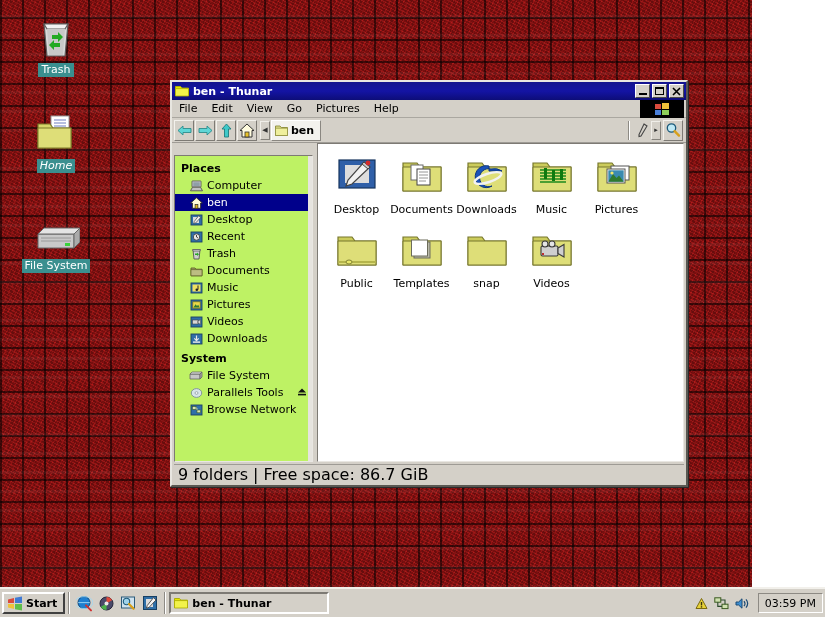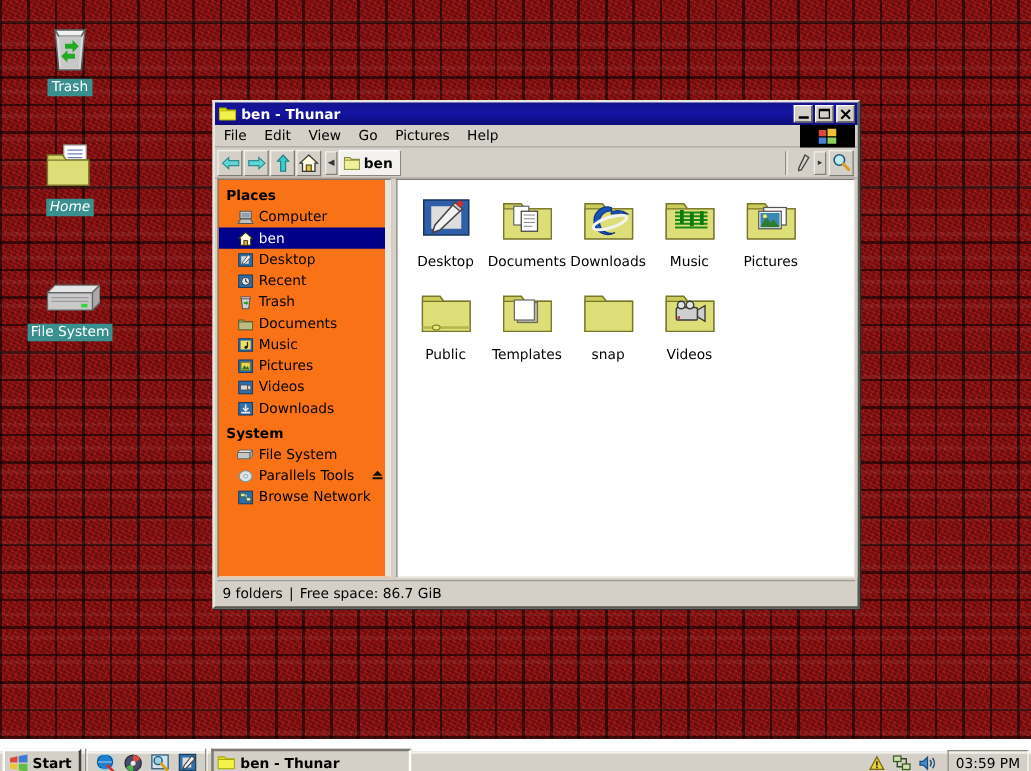--- a/index.html
+++ b/index.html
@@ -7,21 +7,21 @@
     margin: 0; padding: 0;
     width: 825px; height: 617px;
     overflow: hidden;
     font-family: "DejaVu Sans", "Liberation Sans", sans-serif;
   }
 
   
   #desktop {
     position: absolute;
     left: 0; top: 0;
-    width: 825px; height: 591px;
+    width: 752px; height: 591px;
     background-color: #5e0d0d;
     background-image:
       repeating-linear-gradient(0deg,
         rgba(0,0,0,0.55) 0px, rgba(0,0,0,0.55) 2px,
         rgba(0,0,0,0.0) 2px, rgba(0,0,0,0.0) 22px),
       repeating-linear-gradient(90deg,
         rgba(0,0,0,0.55) 0px, rgba(0,0,0,0.55) 2px,
         rgba(0,0,0,0.0) 2px, rgba(0,0,0,0.0) 22px),
       repeating-linear-gradient(27deg,
         rgba(255,60,60,0.14) 0px, rgba(255,60,60,0.14) 1px,
@@ -178,26 +178,27 @@
   
   #body {
     flex: 1;
     display: flex;
     background: #d4d0c8;
     padding: 0 2px 0 2px;
     min-height: 0;
   }
   #sidebar {
     width: 139px;
-    background: #f97316;
+    background: #bef264;
     border: 1px solid;
     border-color: #7d7a74 #e9e7e2 #e9e7e2 #7d7a74;
     position: relative;
     overflow: hidden;
     flex: 0 0 auto;
+    margin-top: 12px;
   }
   #sidebar-inner { padding: 4px 0 0 0; }
   .side-head {
     font-size: 11px; font-weight: bold; color: #000;
     padding: 2px 0 2px 6px;
   }
   .side-row {
     display: flex; align-items: center;
     height: 17px;
     padding-left: 14px;
@@ -255,28 +256,28 @@
   
   #statusbar {
     height: 19px;
     background: #d4d0c8;
     border-top: 1px solid #9e9b95;
     display: flex; align-items: center;
     padding: 0 4px;
     flex: 0 0 auto;
     margin: 2px 2px 2px 2px;
   }
-  #statusbar .stxt { font-size: 11px; color: #000; }
+  #statusbar .stxt { font-size: 16px; color: #000; }
   .sb-sep { margin: 0 5px; color:#777; }
 
   
   #taskbar {
     position: absolute;
     left: 0; bottom: 0;
-    width: 825px; height: 16px;
+    width: 825px; height: 30px;
     background: #d4d0c8;
     border-top: 2px solid #f2f0eb;
     display: flex; align-items: center;
     padding: 2px 2px;
     z-index: 10;
   }
   #startbtn {
     height: 22px;
     display: flex; align-items: center;
     padding: 0 6px 0 3px;

